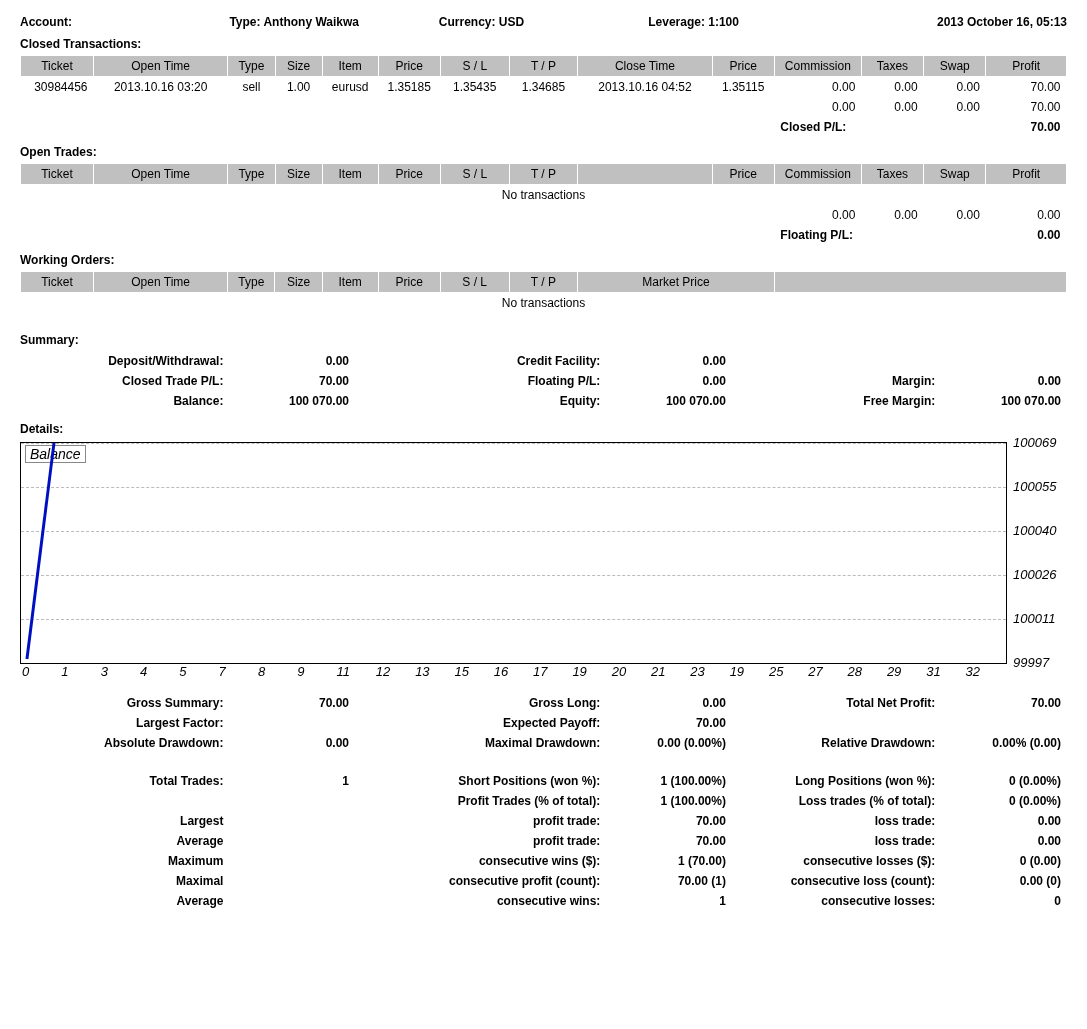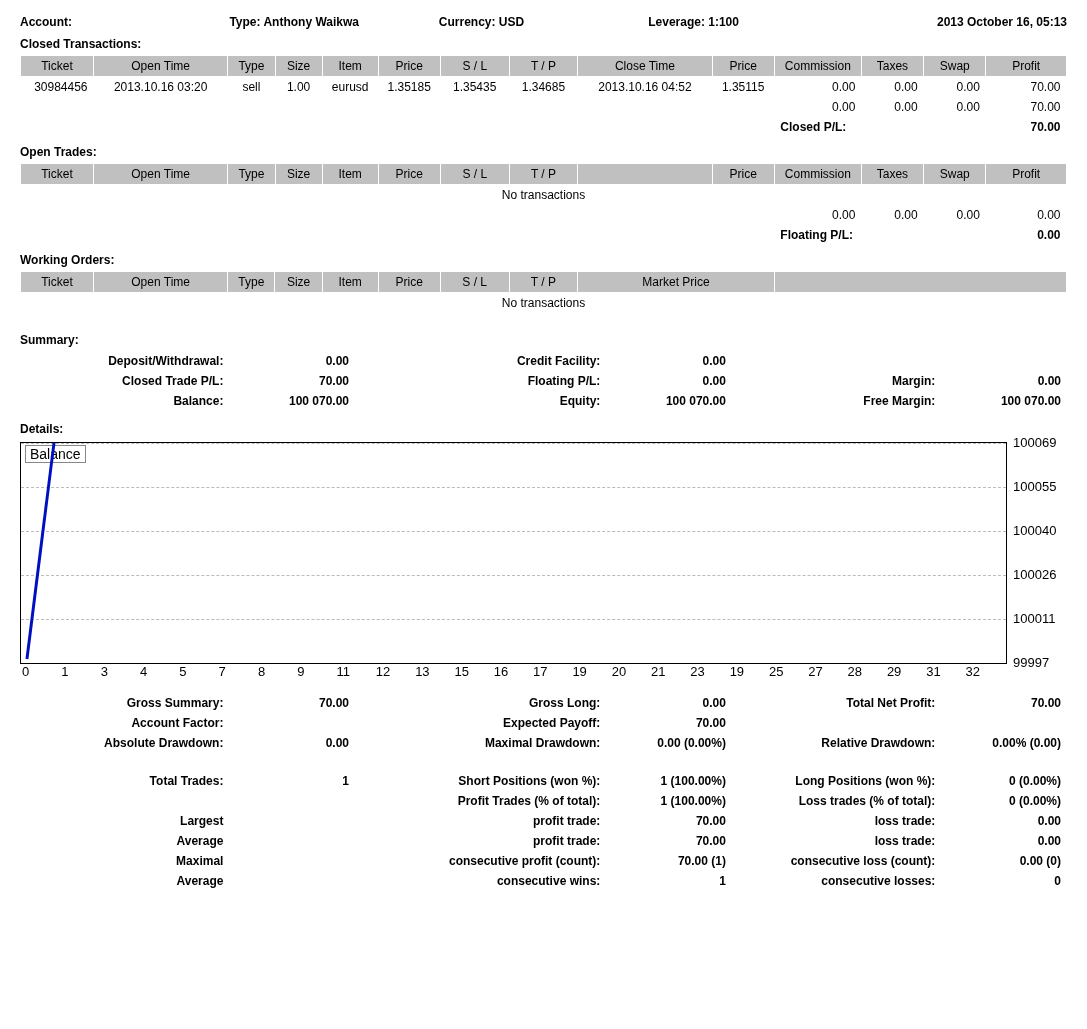--- a/index.html
+++ b/index.html
@@ -54,20 +54,21 @@
   }
   .summary-table td {
     padding: 3px 6px;
     font-weight: bold;
   }
   .summary-table .label { text-align: right; }
   .summary-table .value { text-align: right; }
   .chart-wrap {
     position: relative;
     margin-top: 6px;
+    font-style: italic;
   }
   .chart-box {
     border: 1px solid #000;
     height: 220px;
     position: relative;
     background: #fff;
   }
   .balance-label {
     position: absolute;
     top: 2px;
@@ -397,21 +398,21 @@
   <tbody id="stats-body">
       <tr>
         <td class="l">Gross Summary:</td>
         <td class="v">70.00</td>
         <td class="l">Gross Long:</td>
         <td class="v">0.00</td>
         <td class="l">Total Net Profit:</td>
         <td class="v">70.00</td>
       </tr>
       <tr>
-        <td class="l">Account Factor:</td>
+        <td class="l">Largest Factor:</td>
         <td class="v"></td>
         <td class="l">Expected Payoff:</td>
         <td class="v">70.00</td>
         <td class="l"></td>
         <td class="v"></td>
       </tr>
       <tr>
         <td class="l">Absolute Drawdown:</td>
         <td class="v">0.00</td>
         <td class="l">Maximal Drawdown:</td>
@@ -448,20 +449,28 @@
       </tr>
       <tr>
         <td class="l">Average</td>
         <td class="v"></td>
         <td class="l">profit trade:</td>
         <td class="v">70.00</td>
         <td class="l">loss trade:</td>
         <td class="v">0.00</td>
       </tr>
       <tr>
+        <td class="l">Maximum</td>
+        <td class="v"></td>
+        <td class="l">consecutive wins ($):</td>
+        <td class="v">1 (70.00)</td>
+        <td class="l">consecutive losses ($):</td>
+        <td class="v">0 (0.00)</td>
+      </tr>
+      <tr>
         <td class="l">Maximal</td>
         <td class="v"></td>
         <td class="l">consecutive profit (count):</td>
         <td class="v">70.00 (1)</td>
         <td class="l">consecutive loss (count):</td>
         <td class="v">0.00 (0)</td>
       </tr>
       <tr>
         <td class="l">Average</td>
         <td class="v"></td>

